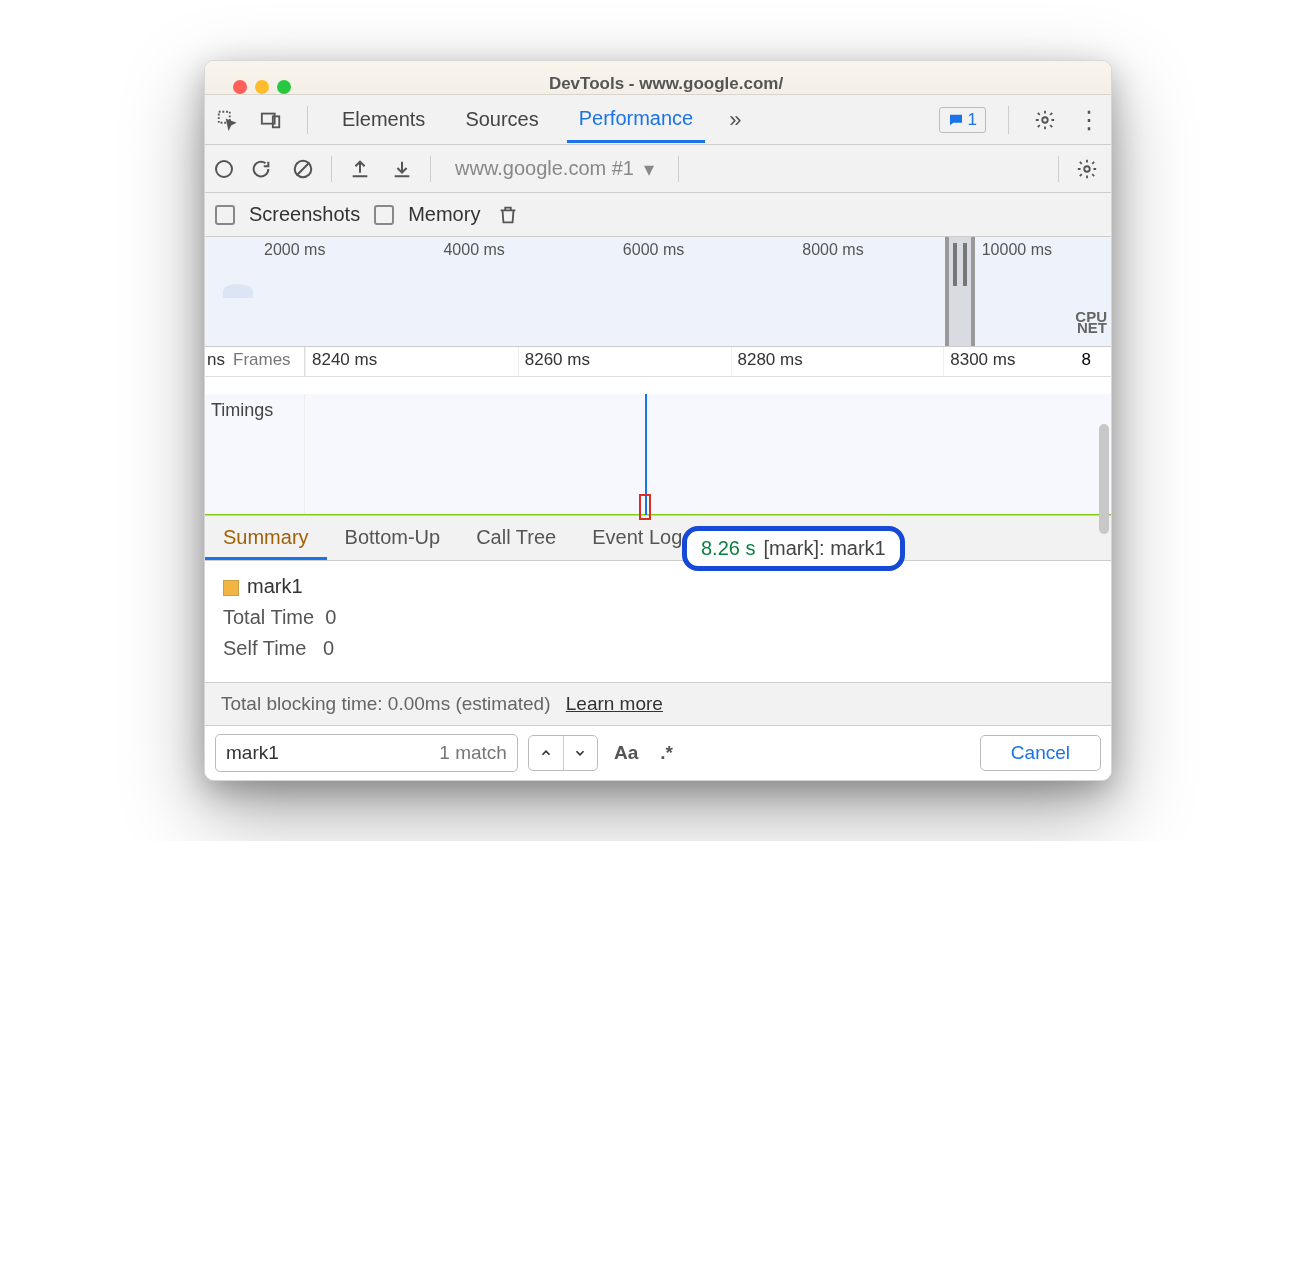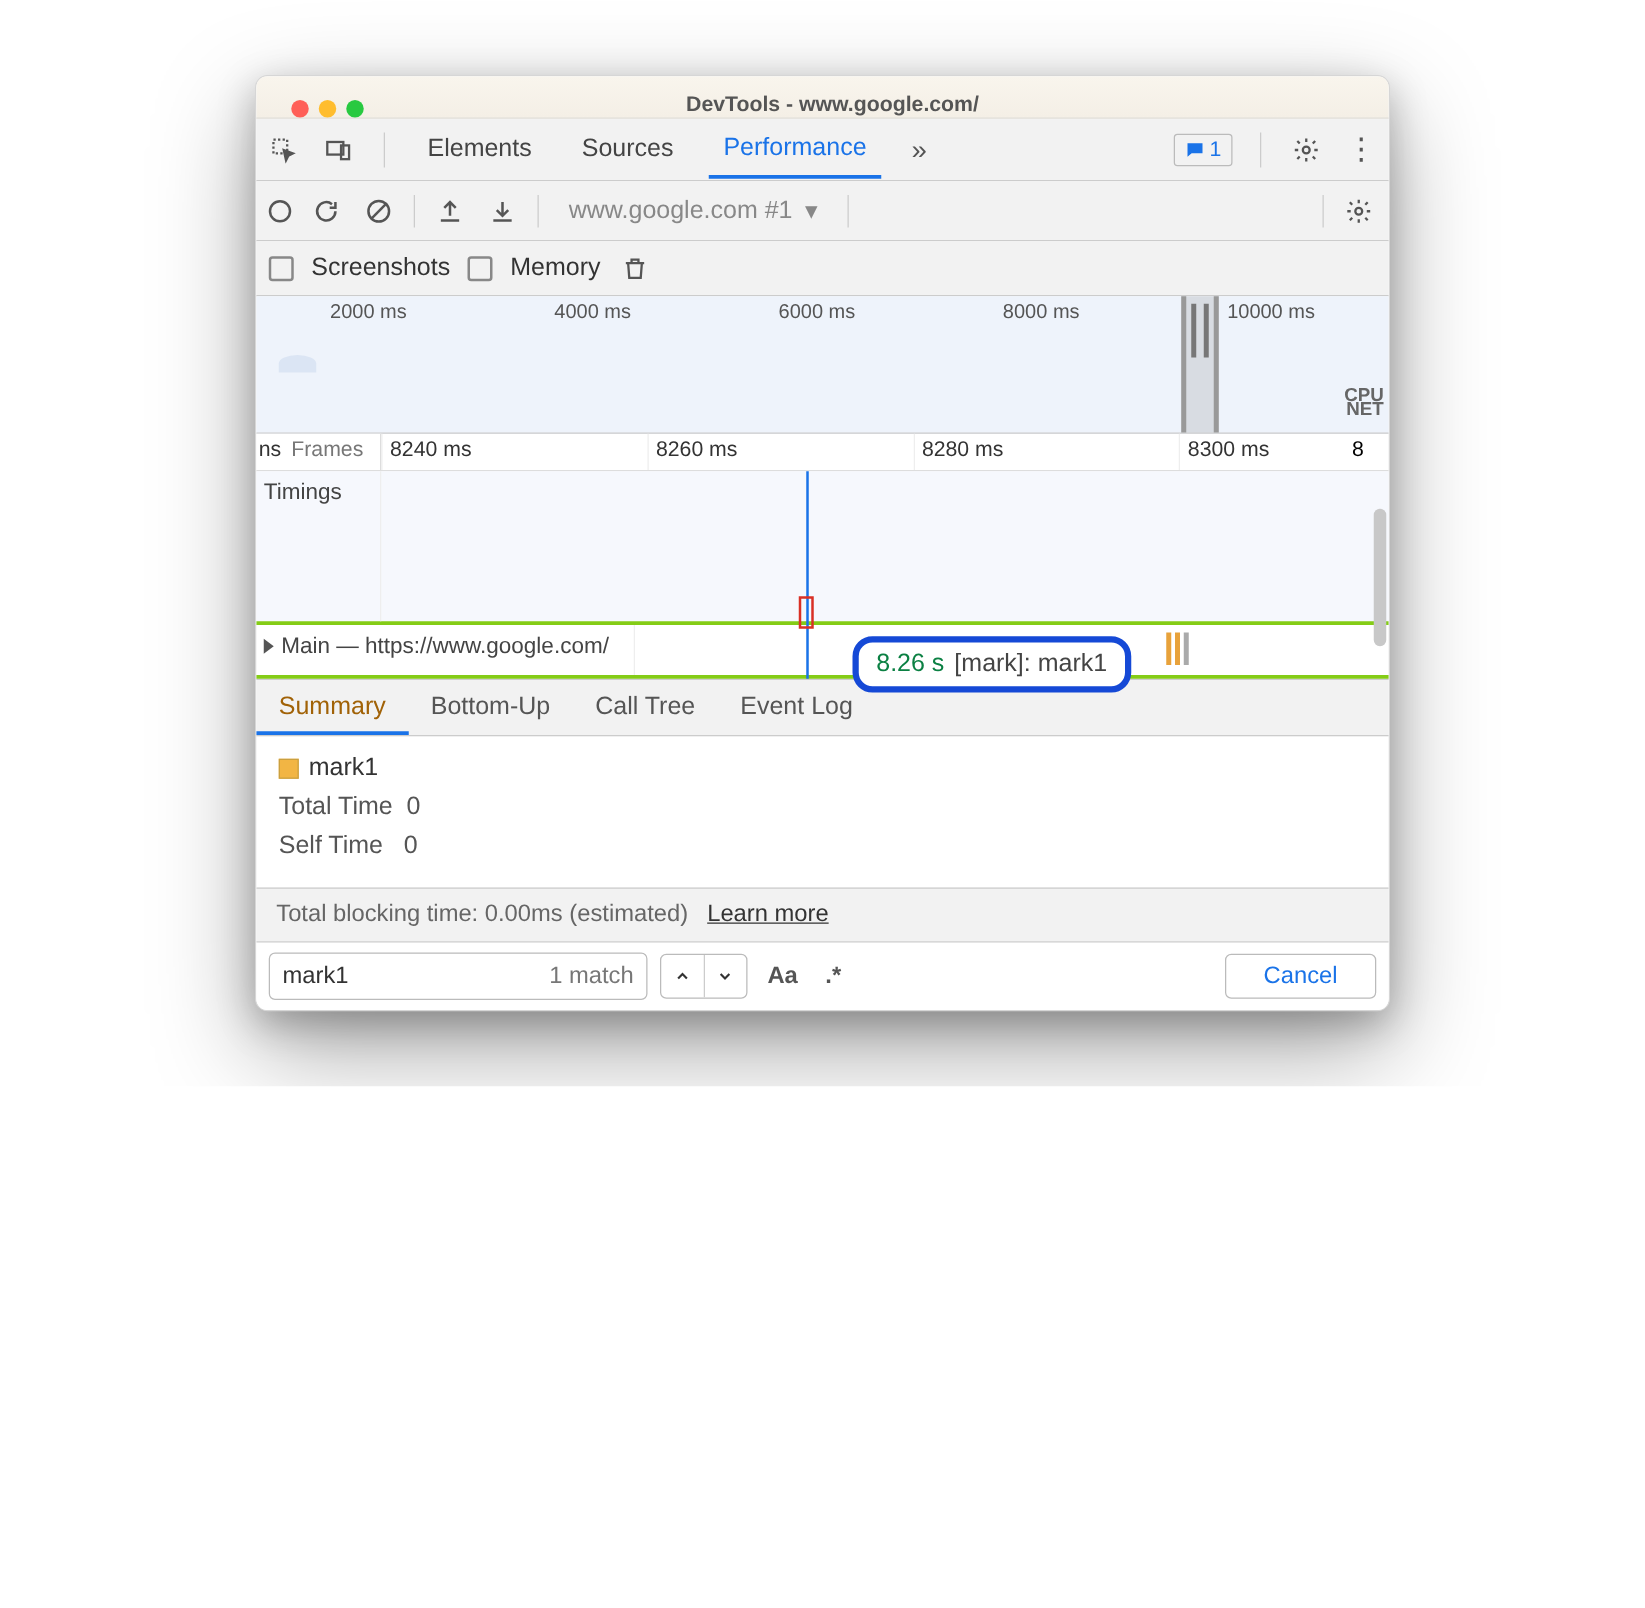--- a/index.html
+++ b/index.html
@@ -62,21 +62,21 @@
   .ov-cpu{top:51px;margin-top:20px;} .ov-net{top:82px;}
   .ov-handle{position:absolute;top:0;bottom:0;width:30px;background:rgba(150,150,150,.25);left:740px;border-left:4px solid #999;border-right:4px solid #999;}
   .ov-handle::before,.ov-handle::after{content:"";position:absolute;top:6px;bottom:60px;width:4px;background:#777;}
   .ov-handle::before{left:4px;} .ov-handle::after{right:4px;}
   .ov-bump{position:absolute;bottom:48px;left:18px;width:30px;height:14px;background:#dbe5f4;border-radius:60% 60% 0 0;}
   .detail{position:relative;}
   .ruler{display:flex;height:30px;border-bottom:1px solid #ddd;}
   .ruler .lab{width:100px;padding:3px 4px;color:#777;font-size:17px;border-right:1px solid #ddd;background:#fff;}
   .ruler .ticks{flex:1;display:flex;position:relative;gap:45px;}
   .ruler .t{flex:1;border-left:1px solid #eee;padding:3px 6px;color:#333;font-size:17px;}
-  .row{display:flex;border-bottom:3px solid #84cc16;}
+  .row{display:flex;border-bottom:1px solid #84cc16;margin-top:17px;}
   .row .lab{width:100px;padding:6px;color:#444;font-size:18px;border-right:1px solid #eee;}
   .row .body{flex:1;position:relative;min-height:34px;}
   .timings{background:#f6f8fd;}
   .timings .body{min-height:120px;}
   .cursor{position:absolute;top:0;bottom:0;left:440px;width:2px;background:#1a73e8;}
   .mark-pill{
     position:absolute;left:477px;top:132px;
     border:5px solid #1549d6;border-radius:16px;
     padding:6px 14px;background:#fff;display:flex;gap:8px;font-size:20px;
   }
@@ -238,32 +238,20 @@
         <div class="t">8300 ms</div>
         <span class="lastcol">8</span>
       </div>
     </div>
 
     <div style="position:relative;">
       <div class="row timings">
         <div class="lab">Timings</div>
         <div class="body"></div>
       </div>
-      <div class="row main">
-        <div class="lab" style="width:auto;min-width:100px;white-space:nowrap;padding-right:20px;">
-          <span class="tri"></span><span>Main — https://www.google.com/</span>
-        </div>
-        <div class="body">
-          <div class="stripes">
-            <div class="stripe s1"></div>
-              <div class="stripe s2"></div>
-              <div class="stripe s3"></div>
-          </div>
-        </div>
-      </div>
       <div class="cursor"></div>
       <div class="mark-red"></div>
       <div class="mark-pill">
         <span class="mark-time">8.26 s</span>
         <span class="mark-label">[mark]: mark1</span>
       </div>
       <div class="scrollthumb"></div>
     </div>
   </div>
 

